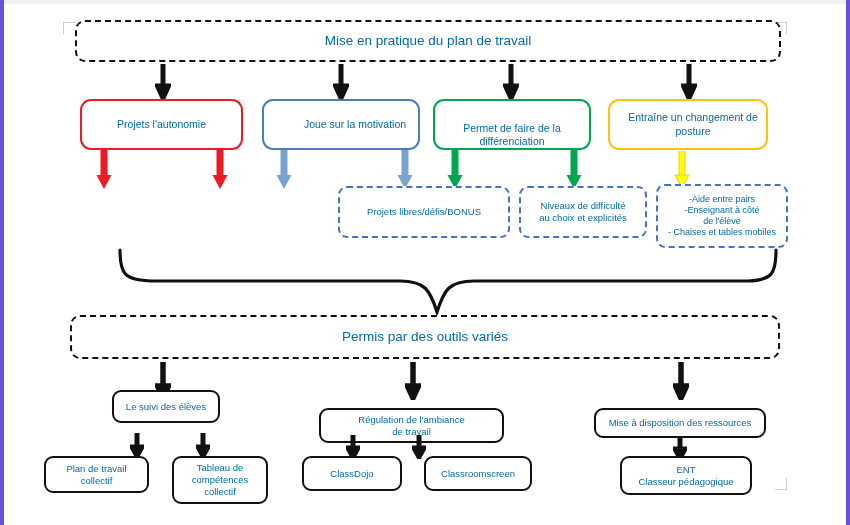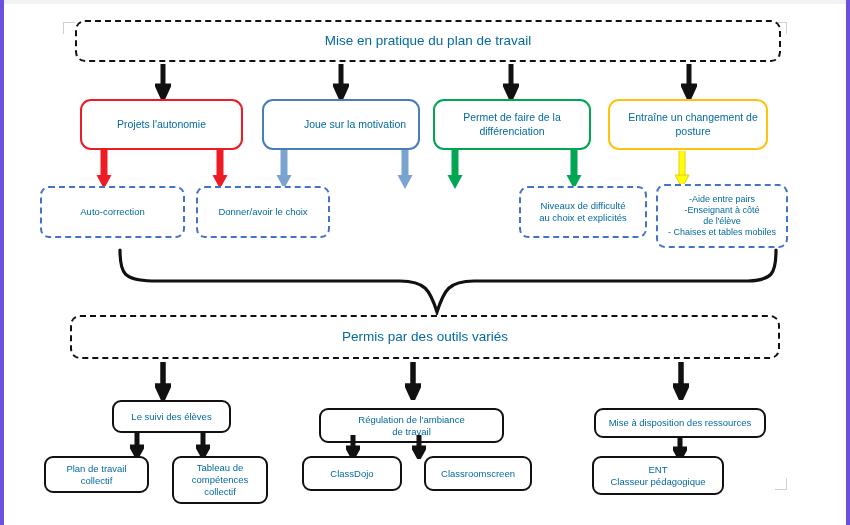--- a/index.html
+++ b/index.html
@@ -58,21 +58,21 @@
 
   
   .colorbox {
     border-width: 2.2px;
     border-style: solid;
     border-radius: 11px;
     font-size: 10.5px;
   }
   .colorbox.red    { border-color: #ED1B24; }
   .colorbox.blue   { border-color: #4A7EBB; padding-left: 28px; }
-  .colorbox.green  { border-color: #00A651; }
+  .colorbox.green  { border-color: #00A651; align-items: flex-end; }
   .colorbox.yellow { border-color: #FFC20E; }
 
   
   .dashbox {
     border: 2.2px dashed #4472C4;
     border-radius: 9px;
     font-size: 9.5px;
   }
   .dashbox.tall { font-size: 9px; }
 
@@ -198,25 +198,22 @@
 
   <div class="arrow" style="left:673px; top:150px;">
     <svg width="18" height="40">
       <path d="M9 1 L9 27" stroke="#FFFF00" stroke-width="6" fill="none"></path>
       <path d="M9 38 L2 25 L16 25 Z" fill="#FFFF00"></path>
       <path d="M6 1 L6 26 M12 1 L12 26" stroke="#E8D01A" stroke-width="1" fill="none"></path>
       <path d="M9 38 L2 25 L16 25 Z" fill="none" stroke="#E8D01A" stroke-width="1"></path>
     </svg>
   </div>
 
-  <div class="node dashbox" style="left:40px; top:186px; width:145px; height:52px;">
-    <span>Auto-correction</span>
-  </div>
-  <div class="node dashbox" style="left:196px; top:186px; width:134px; height:52px;">
-    <span>Donner/avoir le choix</span>
+  <div class="node dashbox" style="left:338px; top:186px; width:172px; height:52px;">
+    <span>Projets libres/défis/BONUS</span>
   </div>
   <div class="node dashbox" style="left:519px; top:186px; width:128px; height:52px;">
     <span>Niveaux de difficulté
 au choix et explicités</span>
   </div>
   <div class="node dashbox tall" style="left:656px; top:184px; width:132px; height:64px;">
     <span>-Aide entre pairs
 -Enseignant à côté
 de l'élève
 - Chaises et tables mobiles</span>
@@ -247,21 +244,21 @@
     <svg width="16" height="38">
         <path d="M8 0 L8 25 M8 36 L2.5 24 L13.5 24 Z" stroke="#111" stroke-width="5.5" fill="#111"></path>
       </svg>
   </div>
   <div class="arrow" style="left:673px; top:362px;">
     <svg width="16" height="38">
         <path d="M8 0 L8 25 M8 36 L2.5 24 L13.5 24 Z" stroke="#111" stroke-width="5.5" fill="#111"></path>
       </svg>
   </div>
 
-  <div class="node blackbox" style="left:112px; top:400px; width:119px; height:33px;">
+  <div class="node blackbox" style="left:112px; top:390px; width:108px; height:33px;">
     <span>Le suivi des élèves</span>
   </div>
   <div class="arrow" style="left:130px; top:433px;">
     <svg width="14" height="25">
         <path d="M7 0 L7 15 M7 23 L2 14 L12 14 Z" stroke="#111" stroke-width="5" fill="#111"></path>
       </svg>
   </div>
   <div class="arrow" style="left:196px; top:433px;">
     <svg width="14" height="25">
         <path d="M7 0 L7 15 M7 23 L2 14 L12 14 Z" stroke="#111" stroke-width="5" fill="#111"></path>
@@ -299,18 +296,18 @@
   </div>
 
   <div class="node blackbox" style="left:594px; top:408px; width:172px; height:30px;">
     <span>Mise à disposition des ressources</span>
   </div>
   <div class="arrow" style="left:673px; top:437px;">
     <svg width="14" height="23">
         <path d="M7 0 L7 13 M7 21 L2 12 L12 12 Z" stroke="#111" stroke-width="5" fill="#111"></path>
       </svg>
   </div>
-  <div class="node blackbox" style="left:592px; top:456px; width:132px; height:39px;">
+  <div class="node blackbox" style="left:620px; top:456px; width:132px; height:39px;">
     <span>ENT
 Classeur pédagogique</span>
   </div>
 
 </div>
 
 </body></html>

